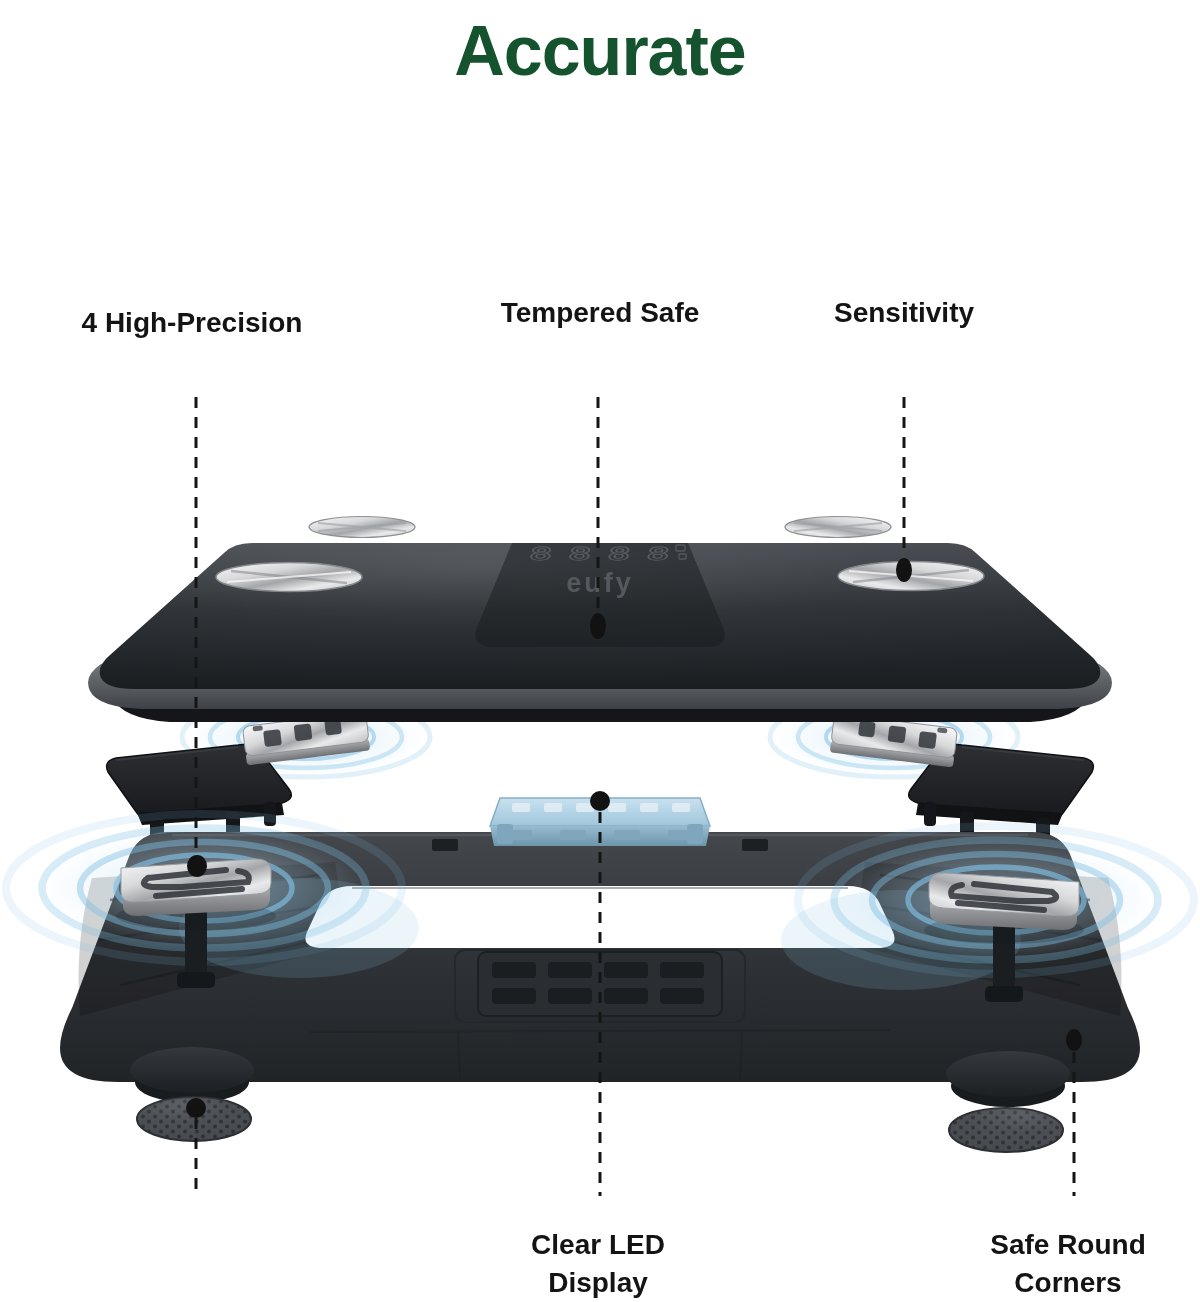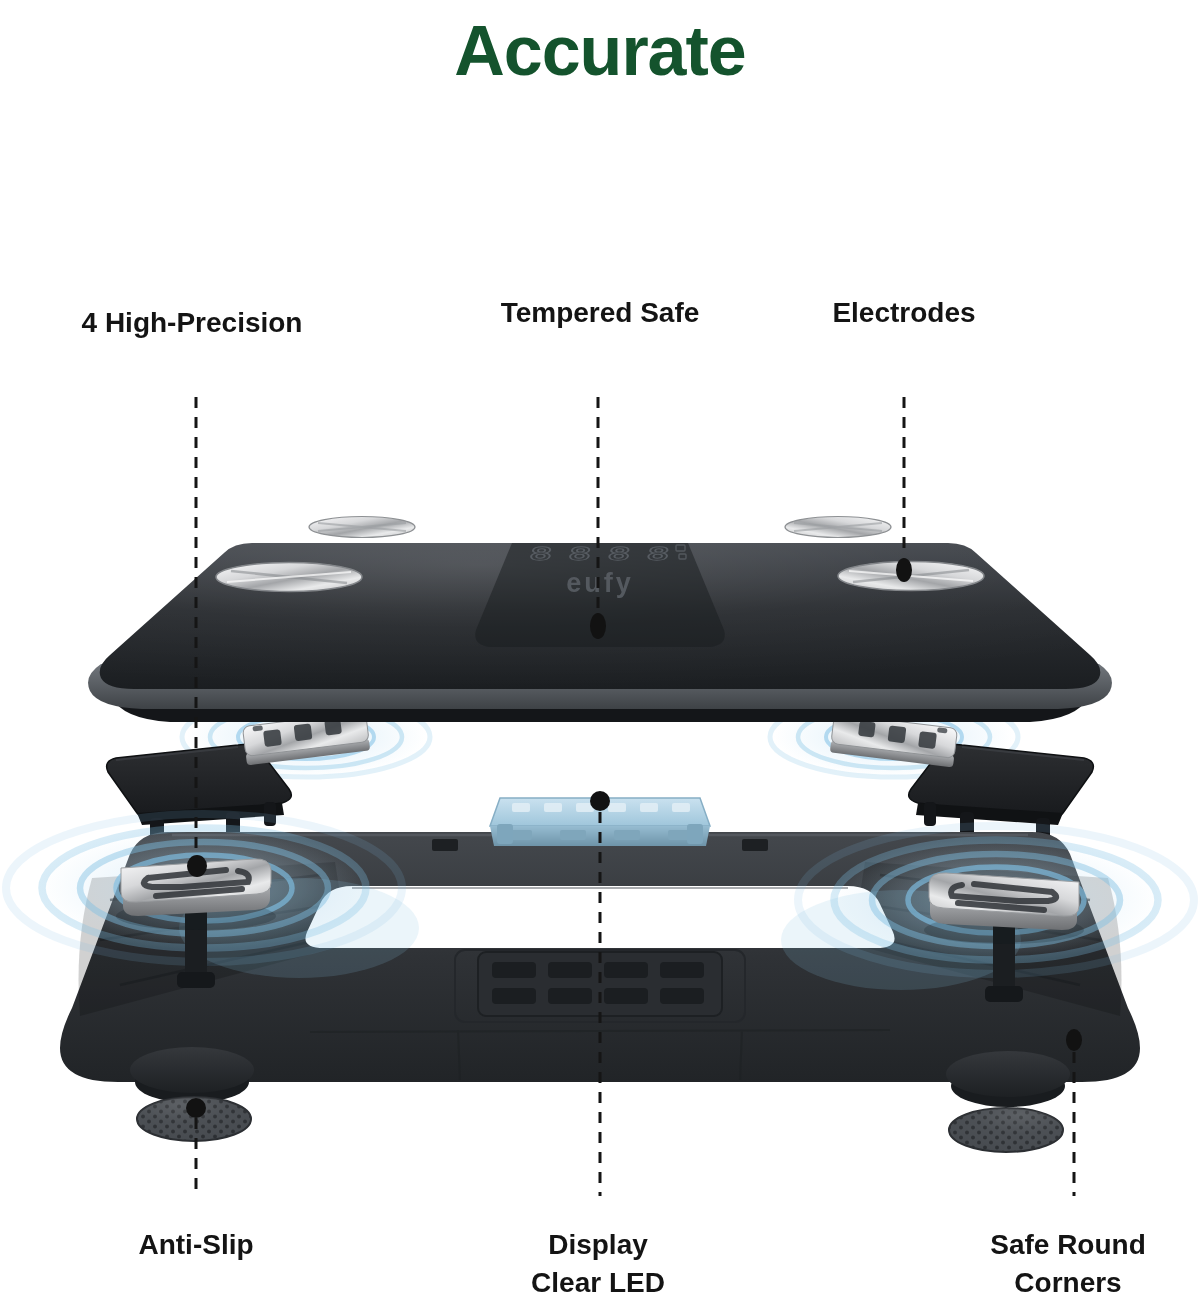--- a/index.html
+++ b/index.html
@@ -30,28 +30,27 @@
   <div>Accurate</div>
 </div>
 
 <div class="callout co-tl">
   <div>4 High-Precision</div>
 </div>
 <div class="callout co-tc">
   <div>Tempered Safe</div>
 </div>
 <div class="callout co-tr">
-  <div>Electrodes</div>
+  <div>Sensitivity</div>
 </div>
 <div class="callout co-bl">
-  <div>Anti-Slip</div>
 </div>
 <div class="callout co-bc">
+  <div>Clear LED</div>
   <div>Display</div>
-  <div>Clear LED</div>
 </div>
 <div class="callout co-br">
   <div>Safe Round</div>
   <div>Corners</div>
 </div>
 
 <svg class="scene" width="1200" height="1302" viewBox="0 0 1200 1302">
   <defs>
     <linearGradient id="gGlass" x1="0" y1="0" x2="0" y2="1">
       <stop offset="0" stop-color="#45494f"></stop>

